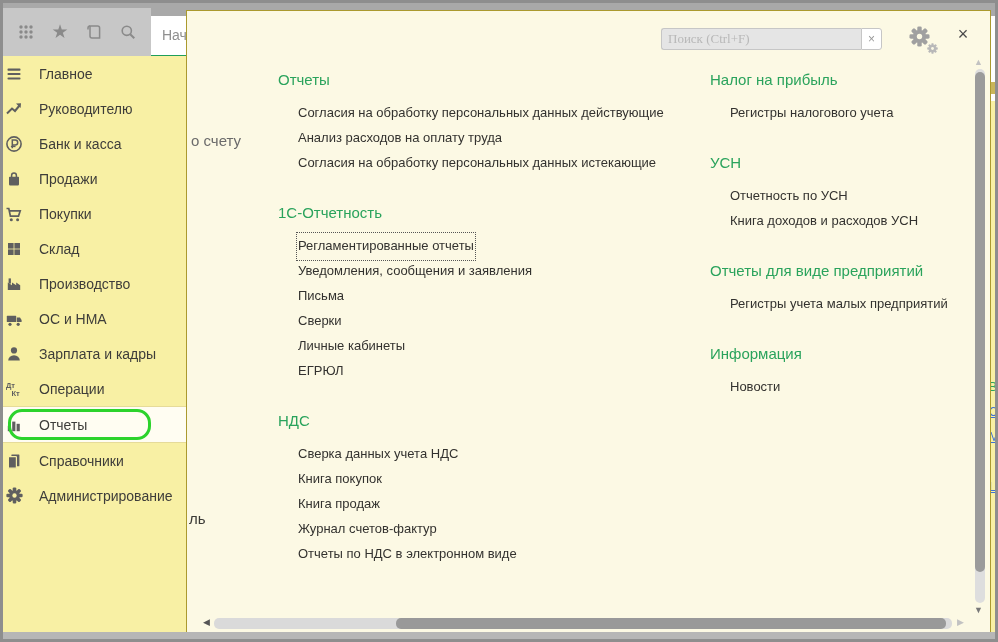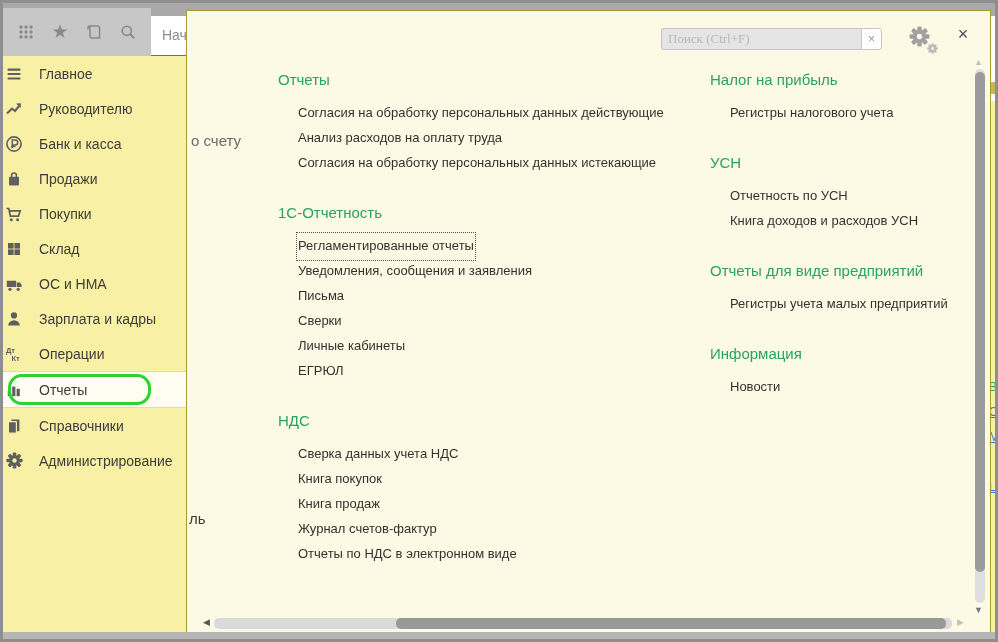--- a/index.html
+++ b/index.html
@@ -163,20 +163,29 @@
               <rect x="3" y="9.4" width="5.6" height="5.6"></rect>
               <rect x="9.4" y="9.4" width="5.6" height="5.6"></rect>
             </g>
           </svg>
         </span>
         <span class="side-label">Склад</span>
       </div>
       <div class="side-item">
         <span class="side-ico">
           <svg width="18" height="18" viewBox="0 0 18 18">
+            <rect x="3.6" y="3.4" width="2.3" height="5.2" fill="#5f5f5f"></rect>
+            <path d="M2.8 15 V7.6 L7 10.2 V7.6 L11.2 10.2 V7.6 L15.2 10.2 V15 Z" fill="#5f5f5f"></path>
+          </svg>
+        </span>
+        <span class="side-label">Производство</span>
+      </div>
+      <div class="side-item">
+        <span class="side-ico">
+          <svg width="18" height="18" viewBox="0 0 18 18">
             <rect x="1.8" y="5.8" width="9.4" height="6.2" rx=".6" fill="#5f5f5f"></rect>
             <path d="M11.8 7.6 h3.2 l1.6 2.4 v2 h-4.8 Z" fill="#5f5f5f"></path>
             <circle cx="5" cy="14.3" r="1.6" fill="#5f5f5f"></circle>
             <circle cx="13.2" cy="14.3" r="1.6" fill="#5f5f5f"></circle>
           </svg>
         </span>
         <span class="side-label">ОС и НМА</span>
       </div>
       <div class="side-item">
         <span class="side-ico">

